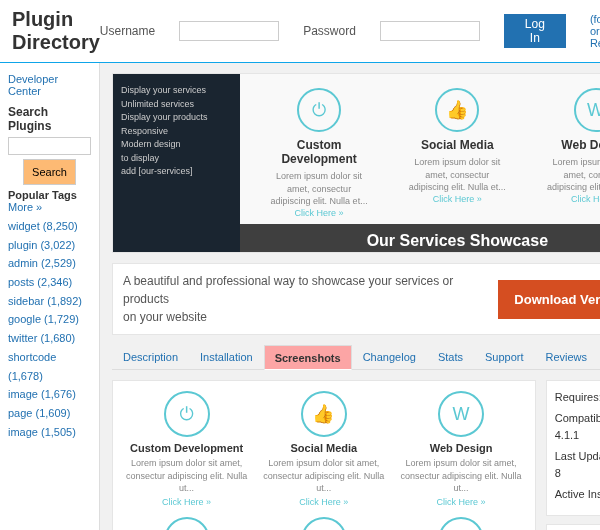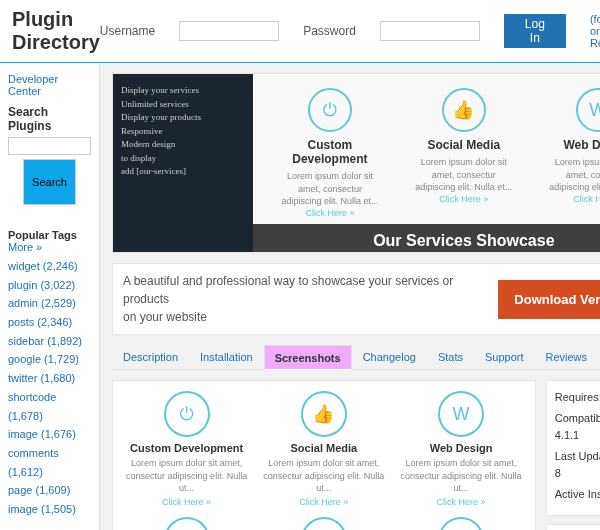--- a/index.html
+++ b/index.html
@@ -15,49 +15,49 @@
     .header-auth .links { color: #2271b1; font-size: 11px; }
 
     
     .main-layout { display: flex; min-height: 490px; }
 
     
     .sidebar { width: 100px; background: #fff; border-right: 1px solid #ddd; padding: 10px 8px; flex-shrink: 0; }
     .sidebar-dev-center { font-size: 11px; color: #2271b1; margin-bottom: 8px; cursor: pointer; }
     .sidebar-search-title { font-size: 12px; font-weight: bold; margin-bottom: 4px; }
     .sidebar-search-input { width: 100%; border: 1px solid #ccc; padding: 2px 4px; font-size: 11px; margin-bottom: 4px; }
-    .sidebar-search-btn { background: #0ea5e9; border: 1px solid #ccc; padding: 16px 8px; font-size: 11px; cursor: pointer; display: block; margin: 0 auto 24px; }
+    .sidebar-search-btn { background: #fdba74; border: 1px solid #ccc; padding: 6px 8px; font-size: 11px; cursor: pointer; display: block; margin: 0 auto 4px; }
     .sidebar-popular-title { font-size: 11px; font-weight: bold; margin-bottom: 4px; display: flex; justify-content: space-between; flex-direction: column; }
     .sidebar-more { color: #2271b1; font-weight: normal; font-size: 11px; cursor: pointer; }
     .sidebar-tag { font-size: 11px; color: #2271b1; line-height: 1.7; cursor: pointer; display: block; }
 
     
     .content { flex: 1; padding: 10px 12px; background: #f1f1f1; }
 
     
     .hero-banner { display: flex; background: #f9f9f9; border: 1px solid #e5e5e5; margin-bottom: 10px; height: 180px; overflow: hidden; }
-    .hero-dark { width: 140px; background: #1a2530; flex-shrink: 0; padding: 10px 8px; font-size: 10px; color: #ccc; line-height: 1.5; font-family: Liberation Serif, serif; }
+    .hero-dark { width: 127px; background: #1a2530; flex-shrink: 0; padding: 10px 8px; font-size: 10px; color: #ccc; line-height: 1.5; }
     .hero-services { flex: 1; display: flex; flex-direction: column; }
     .hero-services-icons { display: flex; justify-content: space-around; padding: 14px 10px 6px; flex: 1; }
     .hero-service-item { text-align: center; width: 100px; }
     .hero-service-icon { width: 44px; height: 44px; border: 2px solid #5bc8d3; border-radius: 50%; display: flex; align-items: center; justify-content: center; margin: 0 auto 6px; color: #5bc8d3; font-size: 18px; }
     .hero-service-name { font-size: 12px; font-weight: bold; color: #333; margin-bottom: 4px; }
     .hero-service-desc { font-size: 9px; color: #888; line-height: 1.4; }
     .hero-service-link { font-size: 9px; color: #5bc8d3; }
     .hero-showcase-label { background: rgba(0,0,0,0.75); color: #fff; font-size: 16px; font-weight: bold; padding: 8px 14px; text-align: center; }
 
     
     .plugin-info-row { display: flex; align-items: center; margin-bottom: 10px; background: #fff; padding: 8px 10px; border: 1px solid #e5e5e5; }
     .plugin-tagline { flex: 1; font-size: 12px; color: #555; line-height: 1.5; }
     .download-btn { background: #d54e21; color: #fff; border: none; padding: 12px 16px; font-size: 13px; font-weight: bold; cursor: pointer; white-space: nowrap; }
 
     
     .tabs { display: flex; gap: 0; margin-bottom: 10px; border-bottom: 1px solid #ddd; }
     .tab { padding: 5px 10px; font-size: 11px; color: #2271b1; cursor: pointer; border: 1px solid transparent; background: none; }
-    .tab.active { background: #f0abfc; border: 1px solid #ddd; border-bottom: 1px solid #fff; color: #333; font-weight: bold; margin-bottom: -1px; }
+    .tab.active { background: #fca5a5; border: 1px solid #ddd; border-bottom: 1px solid #fff; color: #333; font-weight: bold; margin-bottom: -1px; }
 
     
     .bottom-area { display: flex; gap: 10px; }
 
     
     .screenshots-grid { flex: 1; background: #fff; border: 1px solid #e5e5e5; padding: 10px; }
     .services-grid { display: grid; grid-template-columns: repeat(3, 1fr); gap: 10px; }
     .service-card { text-align: center; }
     .service-card-icon { width: 46px; height: 46px; border: 2px solid #5bc8d3; border-radius: 50%; display: flex; align-items: center; justify-content: center; margin: 0 auto 5px; color: #5bc8d3; font-size: 18px; }
     .service-card-name { font-size: 11px; font-weight: bold; color: #333; margin-bottom: 3px; }
@@ -93,30 +93,29 @@
   <div class="sidebar">
     <div class="sidebar-dev-center">Developer Center</div>
     <div class="sidebar-search-title">Search Plugins</div>
     <input class="sidebar-search-input" type="text" style="">
     <button class="sidebar-search-btn">Search</button>
     <div class="sidebar-popular-title">
       <span>Popular Tags</span>
       <span class="sidebar-more">More »</span>
     </div>
     <div id="sidebar-tags">
-        <a class="sidebar-tag">widget (2,246)</a>
+        <a class="sidebar-tag">widget (8,250)</a>
         <a class="sidebar-tag">plugin (3,022)</a>
         <a class="sidebar-tag">admin (2,529)</a>
         <a class="sidebar-tag">posts (2,346)</a>
         <a class="sidebar-tag">sidebar (1,892)</a>
         <a class="sidebar-tag">google (1,729)</a>
         <a class="sidebar-tag">twitter (1,680)</a>
         <a class="sidebar-tag">shortcode (1,678)</a>
         <a class="sidebar-tag">image (1,676)</a>
-        <a class="sidebar-tag">comments (1,612)</a>
         <a class="sidebar-tag">page (1,609)</a>
         <a class="sidebar-tag">image (1,505)</a>
       </div>
   </div>
 
   <div class="content">
 
     <div class="hero-banner">
       <div class="hero-dark" id="hero-dark-text">
           <div style="font-size: 9px;">Display your services</div>

